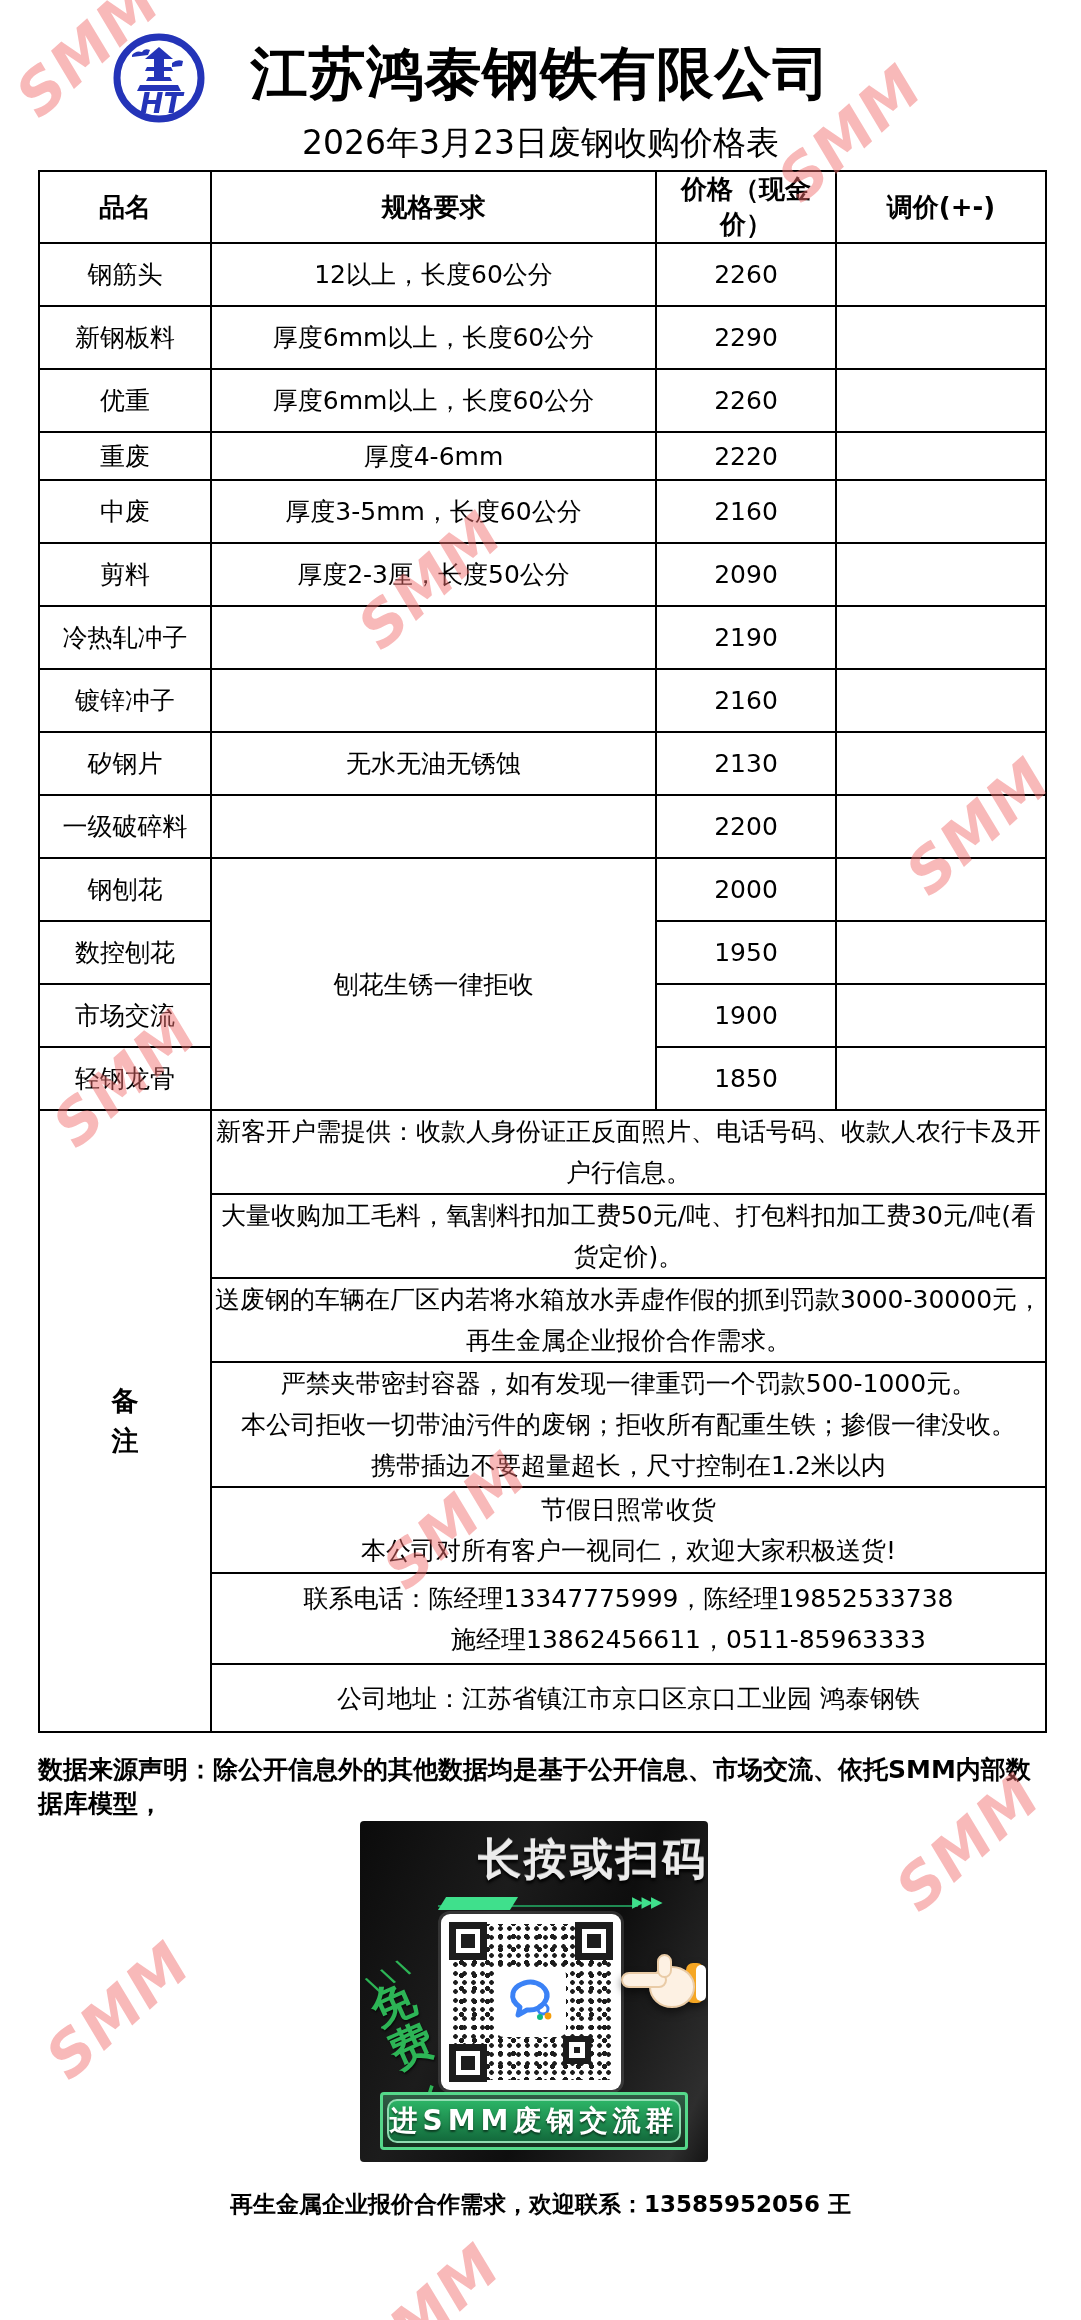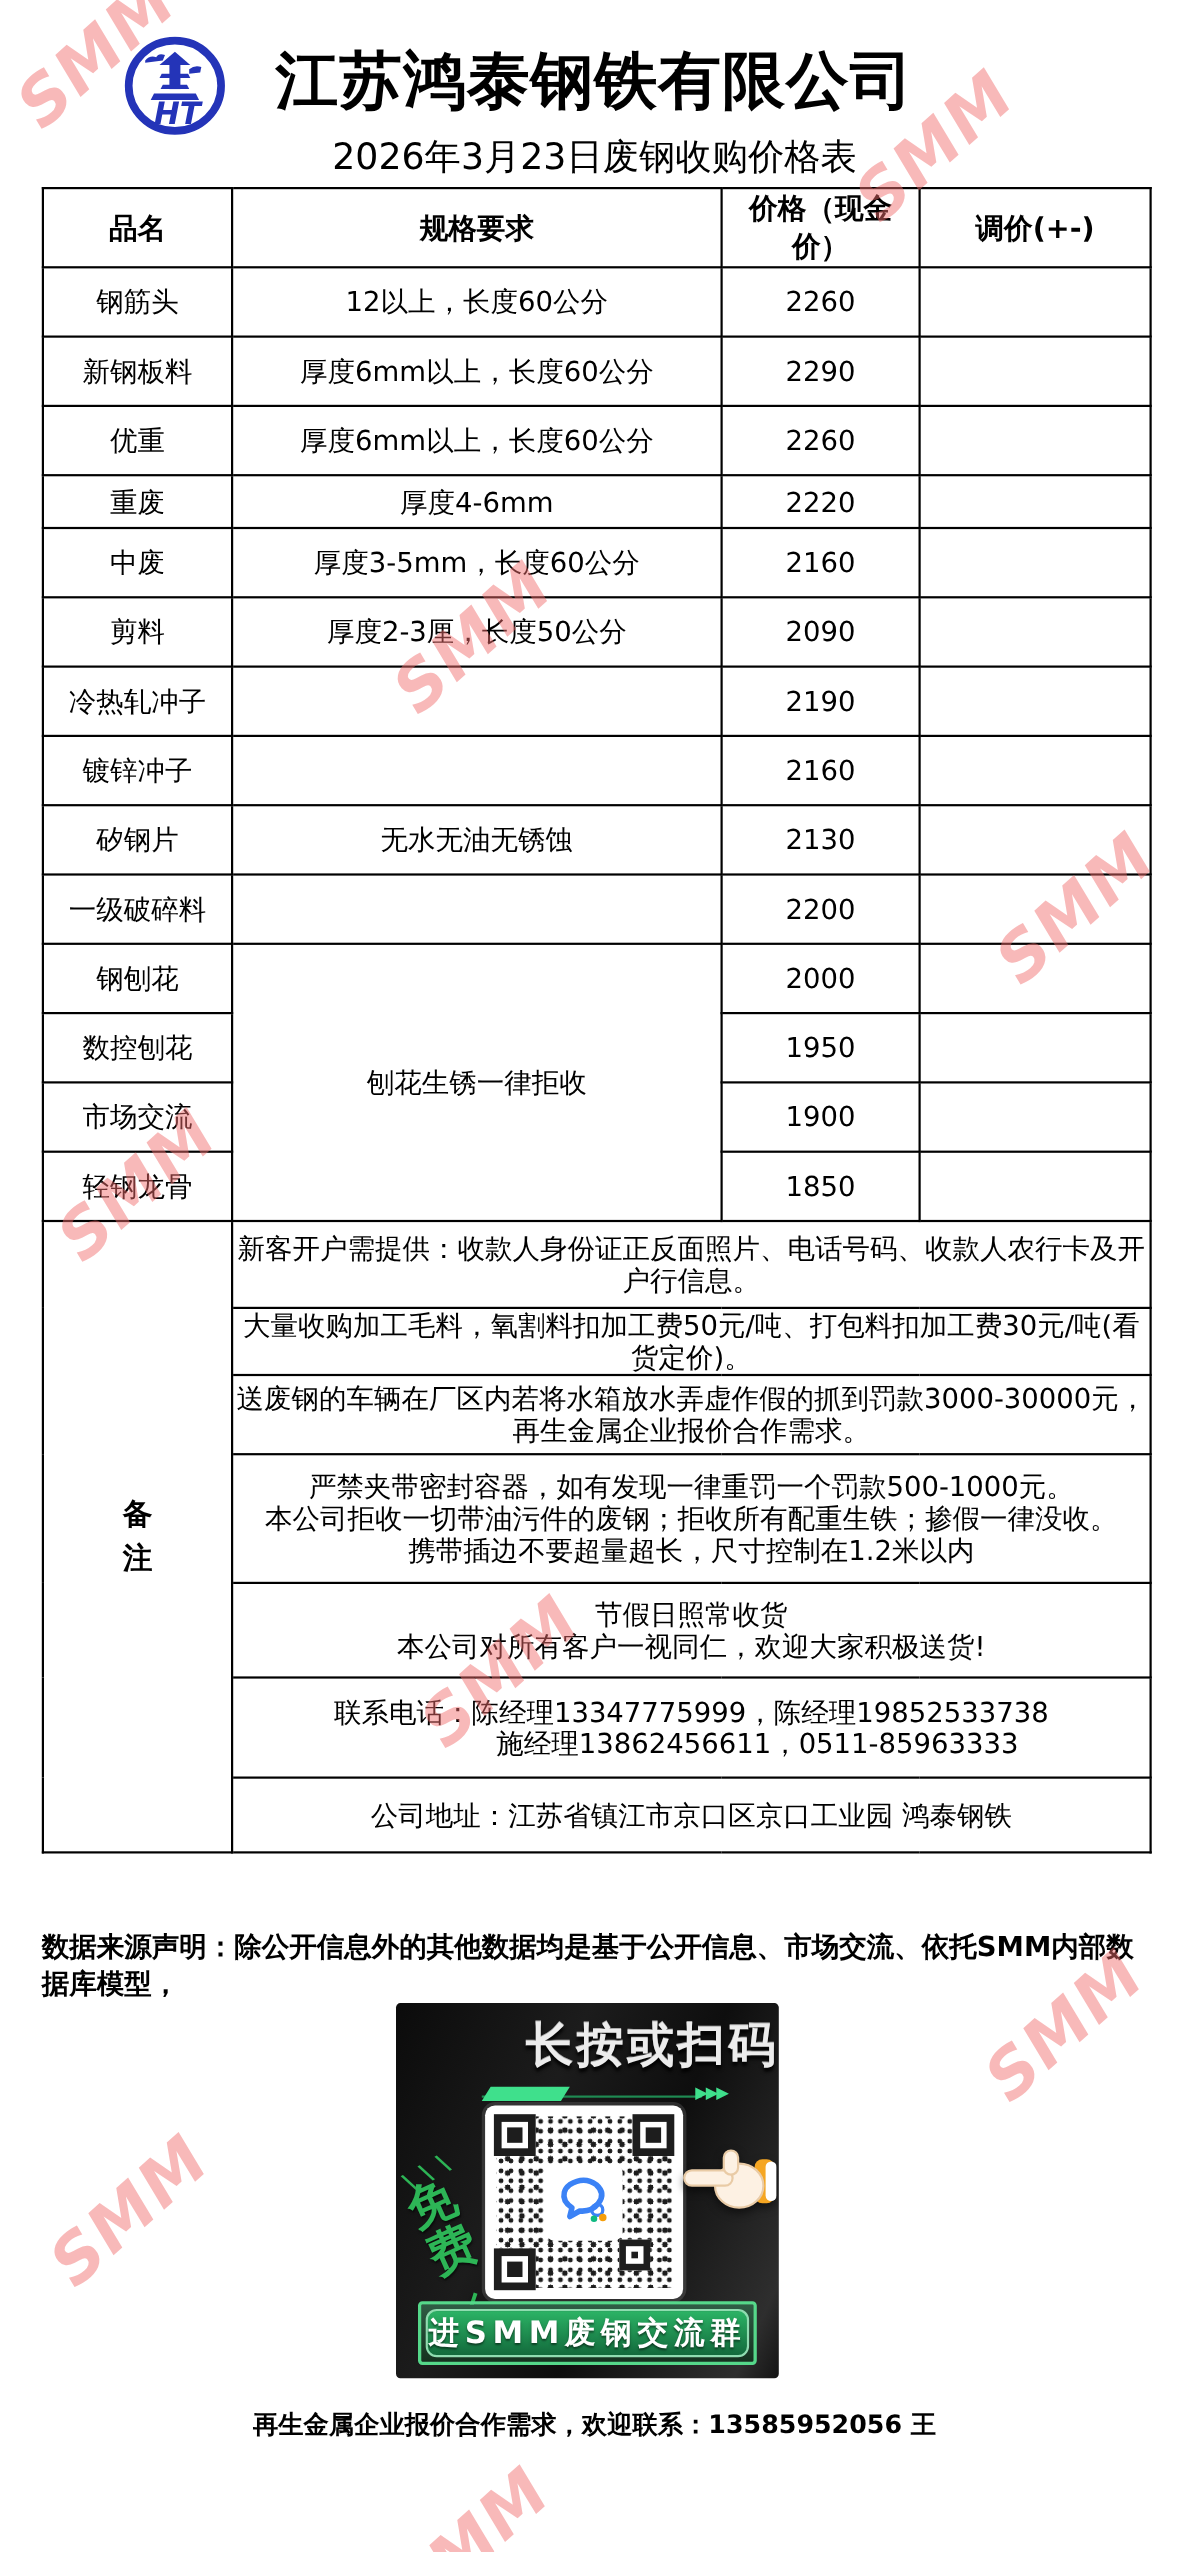--- a/index.html
+++ b/index.html
@@ -17,21 +17,21 @@
          font-size:57px;font-weight:900;letter-spacing:1px;}
   .subtitle{position:absolute;left:0;right:0;top:121px;text-align:center;font-size:33px;}
 
   
   table.price{position:absolute;left:38px;top:170px;width:1007px;border-collapse:collapse;
               table-layout:fixed;}
   table.price th,table.price td{border:2px solid #000;text-align:center;vertical-align:middle;
               font-size:25px;padding:0;overflow:hidden;}
   table.price th{font-size:26px;font-weight:700;}
   td.price-val{font-size:27px;}
-  td.note{ text-align:left;padding:6px 14px;font-size:23px;line-height:29px;margin-top:17px;}
+  td.note{ text-align:left;padding:6px 14px;font-size:23px;line-height:41px;margin-top:17px;}
   .notes-label{width:30px;margin:16px auto;font-size:27px;font-weight:700;line-height:40px;
                word-break:break-all;text-align:center;}
   .note-indent{margin-left:120px;}
 
   
   .disclaimer{position:absolute;left:38px;top:1753px;width:1010px;font-size:25px;
               font-weight:700;line-height:34px;}
 
   
   .qr-banner{position:absolute;left:360px;top:1821px;width:348px;height:341px;border-radius:4px;

